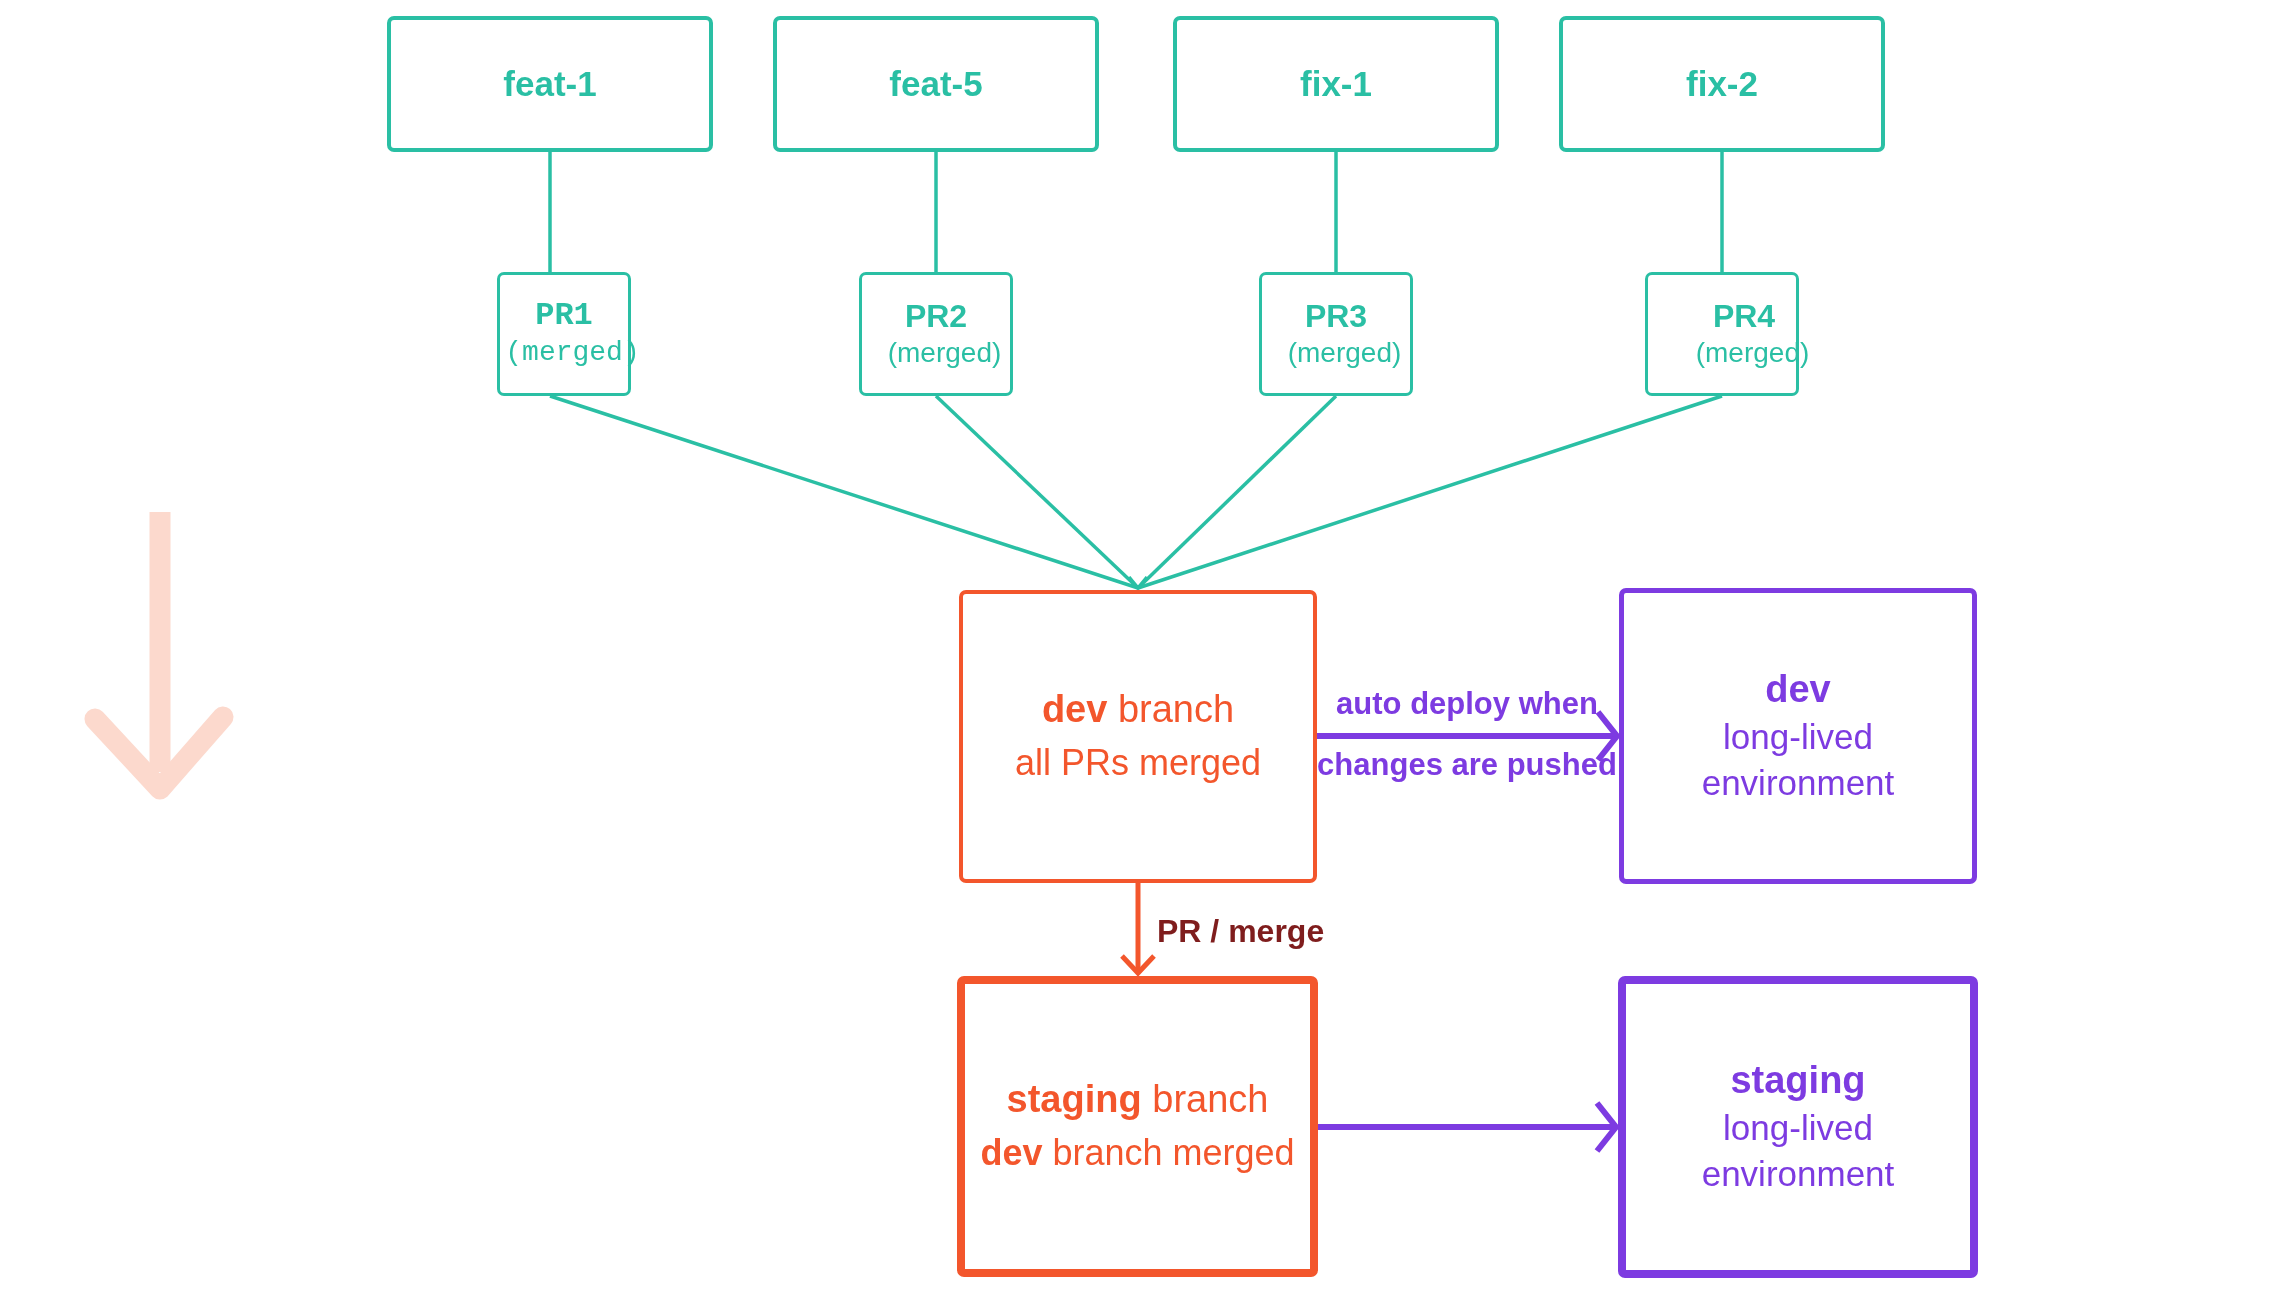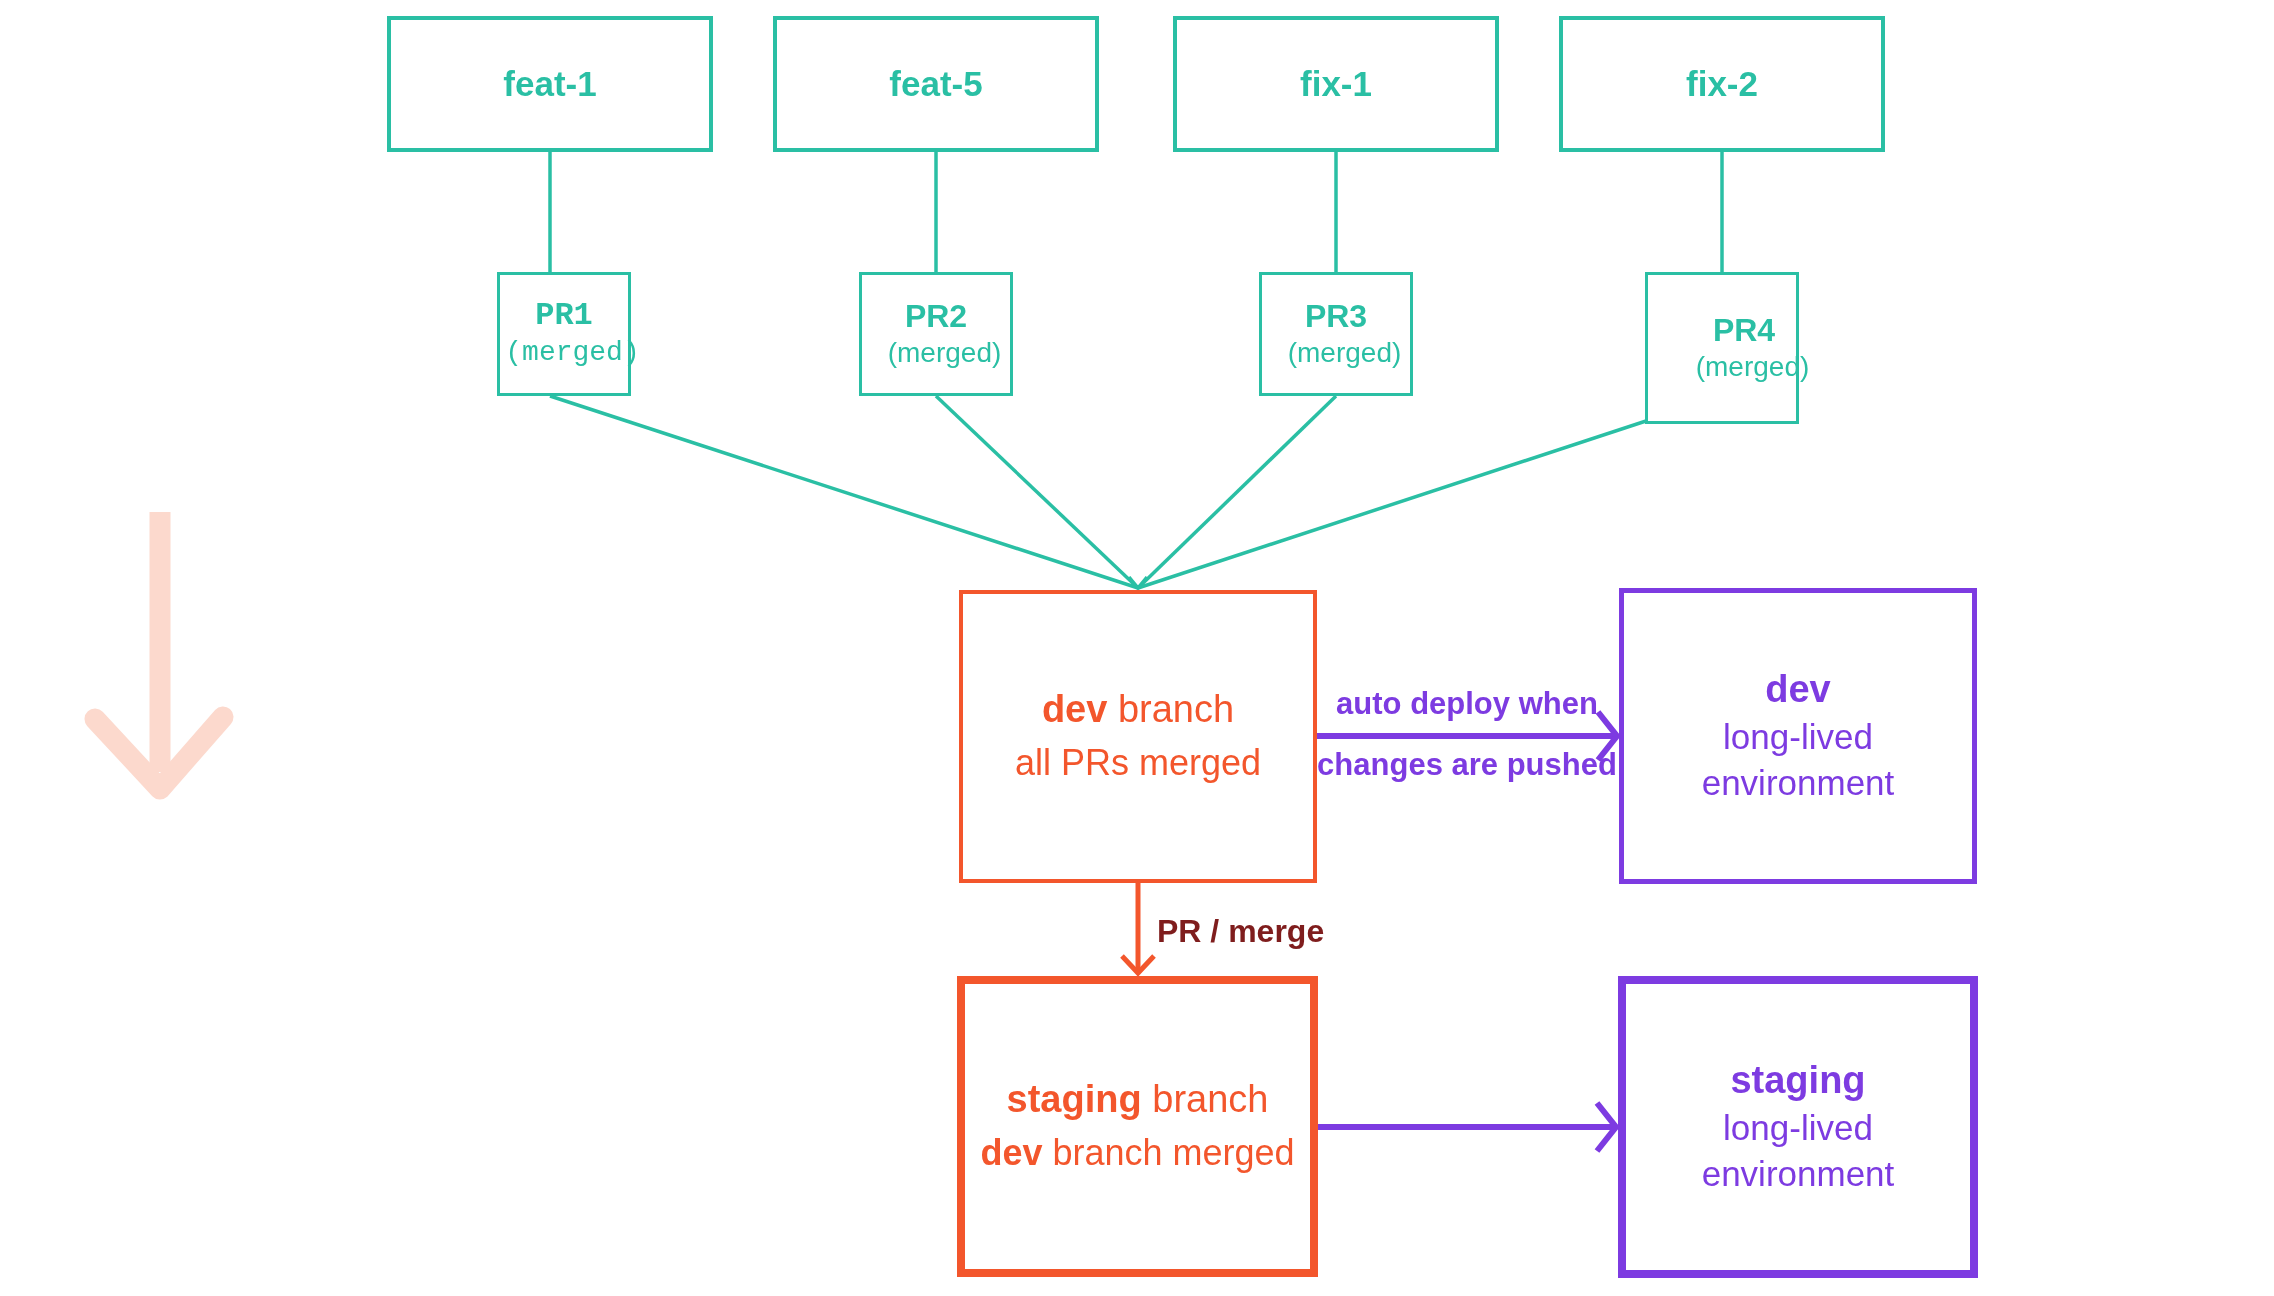--- a/index.html
+++ b/index.html
@@ -14,20 +14,21 @@
   .lines { position: absolute; left: 0; top: 0; }
   .box {
     position: absolute;
     box-sizing: border-box;
     background: #ffffff;
     display: flex;
     flex-direction: column;
     align-items: center;
     justify-content: center;
     text-align: center;
+    border-radius: 7px;
   }
   .teal-box   { border: 4px solid #2abfa4; }
   .pr-box     { border: 3px solid #2abfa4; }
   .orange-box { border: 4px solid #f3562c; }
   .orange-box-thick { border: 8px solid #f3562c; }
   .purple-box { border: 5px solid #7d3be1; }
   .purple-box-thick { border: 8px solid #7d3be1; }
 
   .feat-label { color: #2abfa4; font-size: 35px; font-weight: 700; }
   .pr-label   { color: #2abfa4; font-size: 32px; font-weight: 700; line-height: 1.2; }
@@ -118,21 +119,21 @@
     <div class="pr-status">(merged)</div>
   </div>
   <div class="box pr-box" style="left:859px; top:272px; width:154px; height:124px;">
     <div class="pr-label">PR2</div>
     <div class="pr-status">(merged)</div>
   </div>
   <div class="box pr-box" style="left:1259px; top:272px; width:154px; height:124px;">
     <div class="pr-label">PR3</div>
     <div class="pr-status">(merged)</div>
   </div>
-  <div class="box pr-box" style="left:1645px; top:272px; width:154px; height:152px;padding-left:44px;">
+  <div class="box pr-box" style="left:1645px; top:272px; width:154px; height:124px;padding-left:44px;">
     <div class="pr-label">PR4</div>
     <div class="pr-status">(merged)</div>
   </div>
 
   <div class="box orange-box" style="left:959px; top:590px; width:358px; height:293px;">
     <div class="branch-title">
       <span class="b">dev</span><span> branch</span>
     </div>
     <div class="branch-sub">all PRs merged</div>
   </div>

